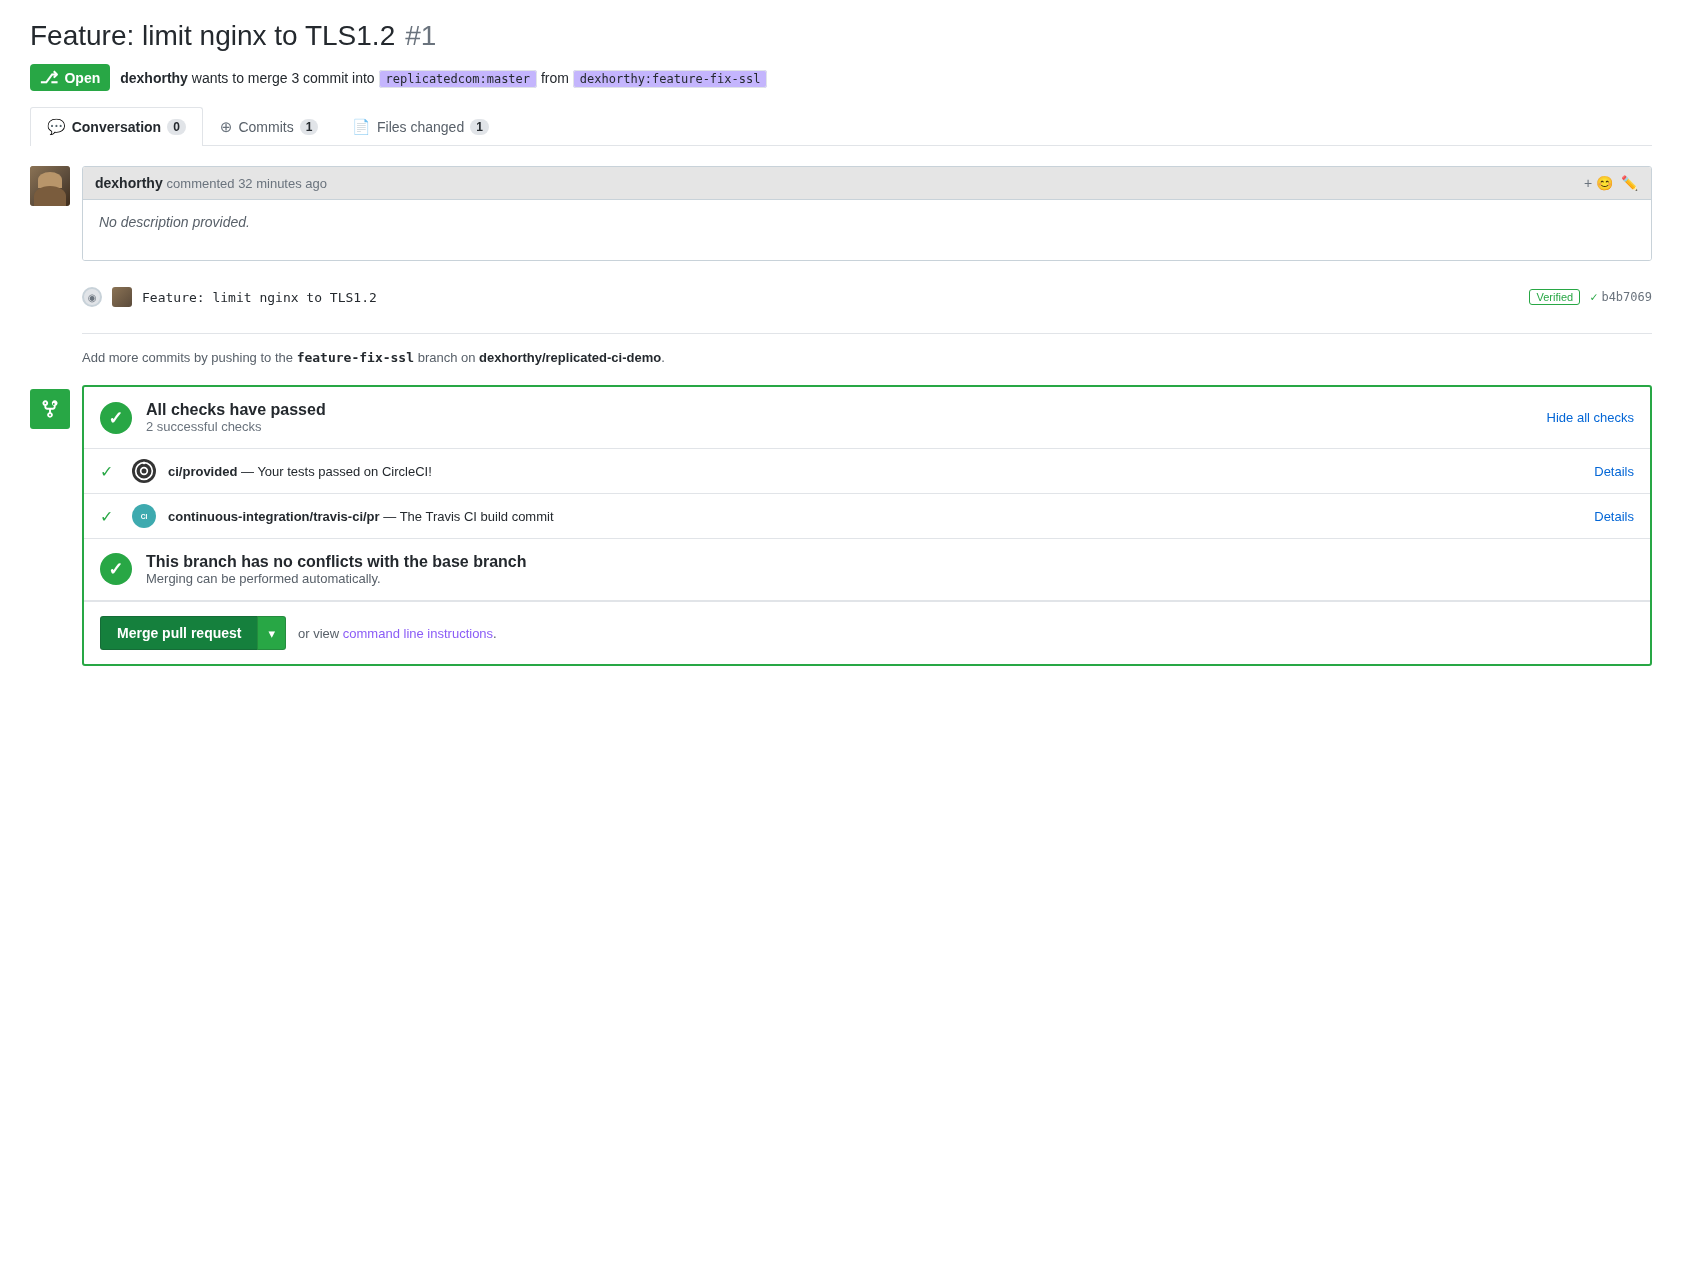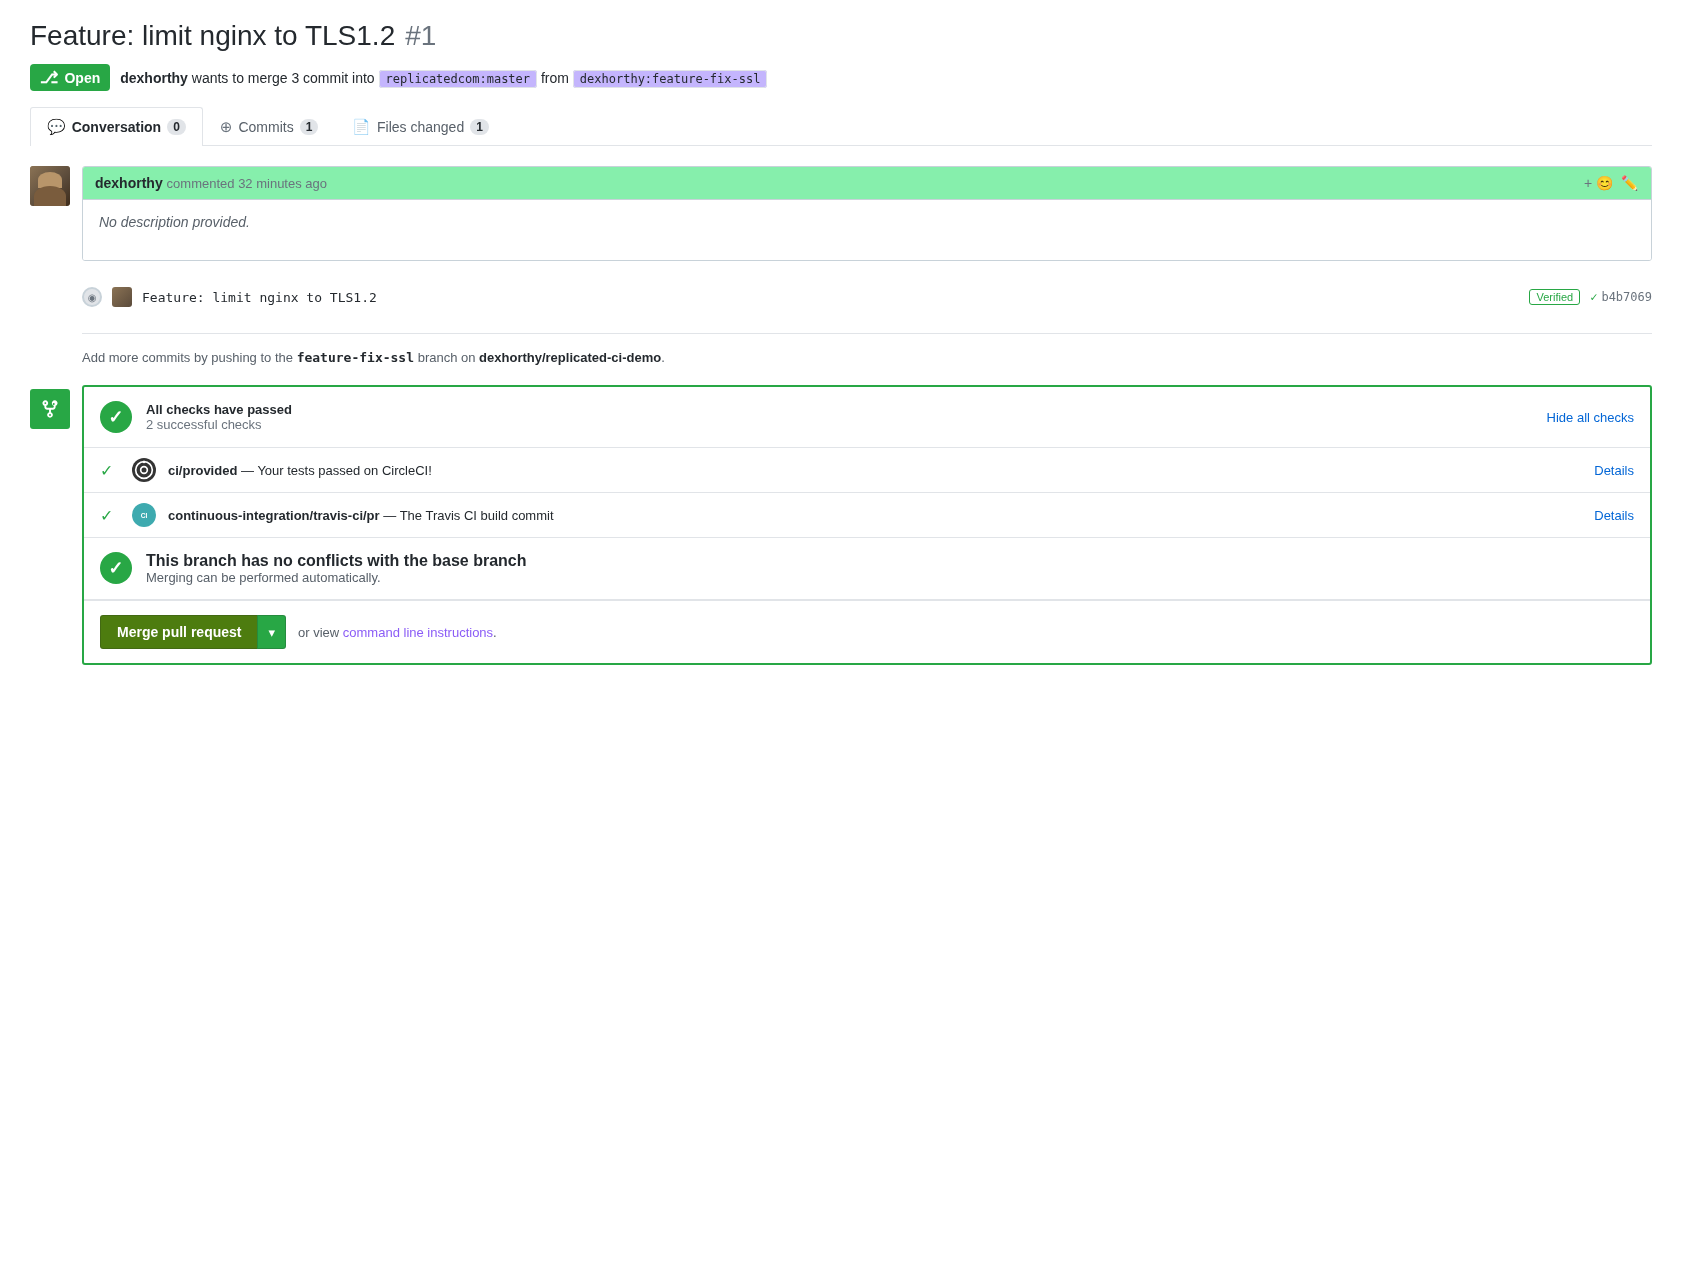--- a/index.html
+++ b/index.html
@@ -144,21 +144,21 @@
       background: #7a5c3d;
     }
 
     .comment-box {
       flex: 1;
       border: 1px solid #c8d2d9;
       border-radius: 3px;
       overflow: hidden;
     }
     .comment-header {
-      background: #86efac;
+      background: #e5e5e5;
       border-bottom: 1px solid #c8d2d9;
       padding: 8px 12px;
       display: flex;
       align-items: flex-end;
       justify-content: space-between;
     }
     .comment-author {
       font-weight: 600;
       color: #24292e;
     }
@@ -293,21 +293,21 @@
       justify-content: center;
       color: #fff;
       font-size: 18px;
       font-weight: bold;
       flex-shrink: 0;
     }
     .checks-title-area {
       flex: 1;
     }
     .checks-title {
-      font-size: 13px;
+      font-size: 16px;
       font-weight: 600;
       color: #24292e;
     }
     .checks-subtitle {
       font-size: 13px;
       color: #6a737d;
     }
     .hide-all-checks {
       color: #0366d6;
       font-size: 13px;
@@ -395,21 +395,21 @@
       border-top: 1px solid #e1e4e8;
       display: flex;
       align-items: center;
       gap: 12px;
     }
     .merge-btn-group {
       display: flex;
       align-items: stretch;
     }
     .merge-btn {
-      background: #4d7c0f;
+      background: #15803d;
       color: #fff;
       border: 1px solid rgba(27,31,35,0.2);
       padding: 8px 16px;
       font-size: 14px;
       font-weight: 600;
       cursor: pointer;
       border-radius: 3px 0 0 3px;
       border-right: none;
     }
     .merge-dropdown-btn {

